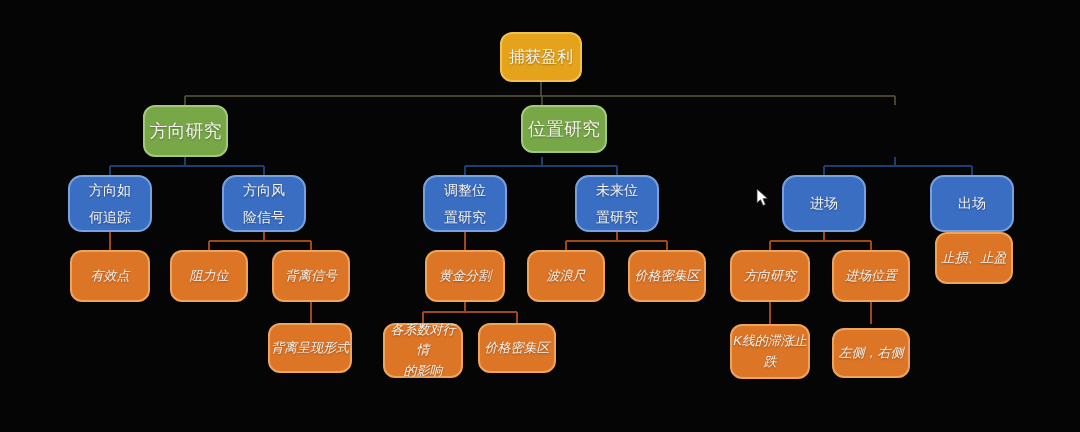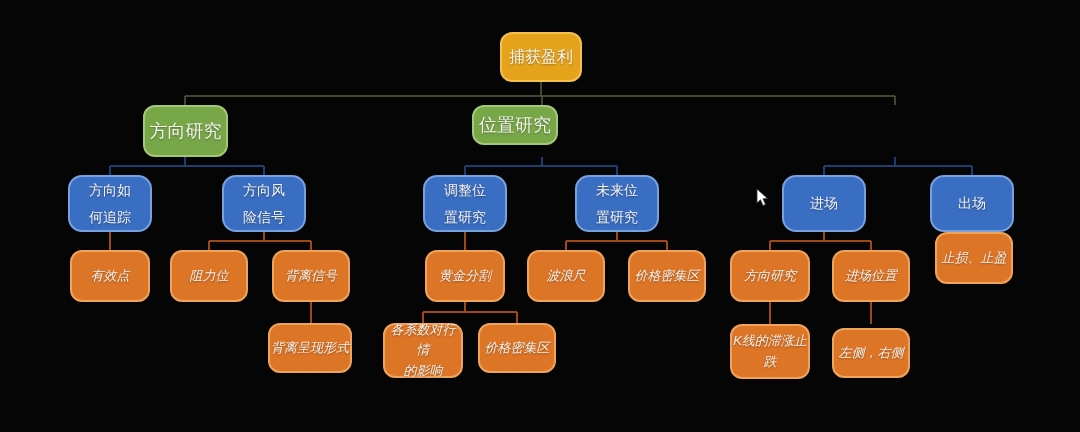--- a/index.html
+++ b/index.html
@@ -92,21 +92,21 @@
 
     <path class="line-orange" d="M311 302 L311 323"></path>
     <path class="line-orange" d="M465 302 L465 312 M423 312 L517 312 M423 312 L423 323 M517 312 L517 323"></path>
     <path class="line-orange" d="M770 302 L770 324"></path>
     <path class="line-orange" d="M871 302 L871 324"></path>
   </svg>
 
   <div class="node yellow" style="left:500px;top:32px;width:82px;height:50px">捕获盈利</div>
 
   <div class="node green" style="left:143px;top:105px;width:85px;height:52px">方向研究</div>
-  <div class="node green" style="left:472px;top:105px;width:86px;height:40px">位置研究</div>
+  <div class="node green" style="left:521px;top:105px;width:86px;height:48px">位置研究</div>
 
   <div class="node blue" style="left:68px;top:175px;width:84px;height:57px">方向如
 何追踪</div>
   <div class="node blue" style="left:222px;top:175px;width:84px;height:57px">方向风
 险信号</div>
   <div class="node blue" style="left:423px;top:175px;width:84px;height:57px">调整位
 置研究</div>
   <div class="node blue" style="left:575px;top:175px;width:84px;height:57px">未来位
 置研究</div>
   <div class="node blue" style="left:782px;top:175px;width:84px;height:57px">进场</div>

